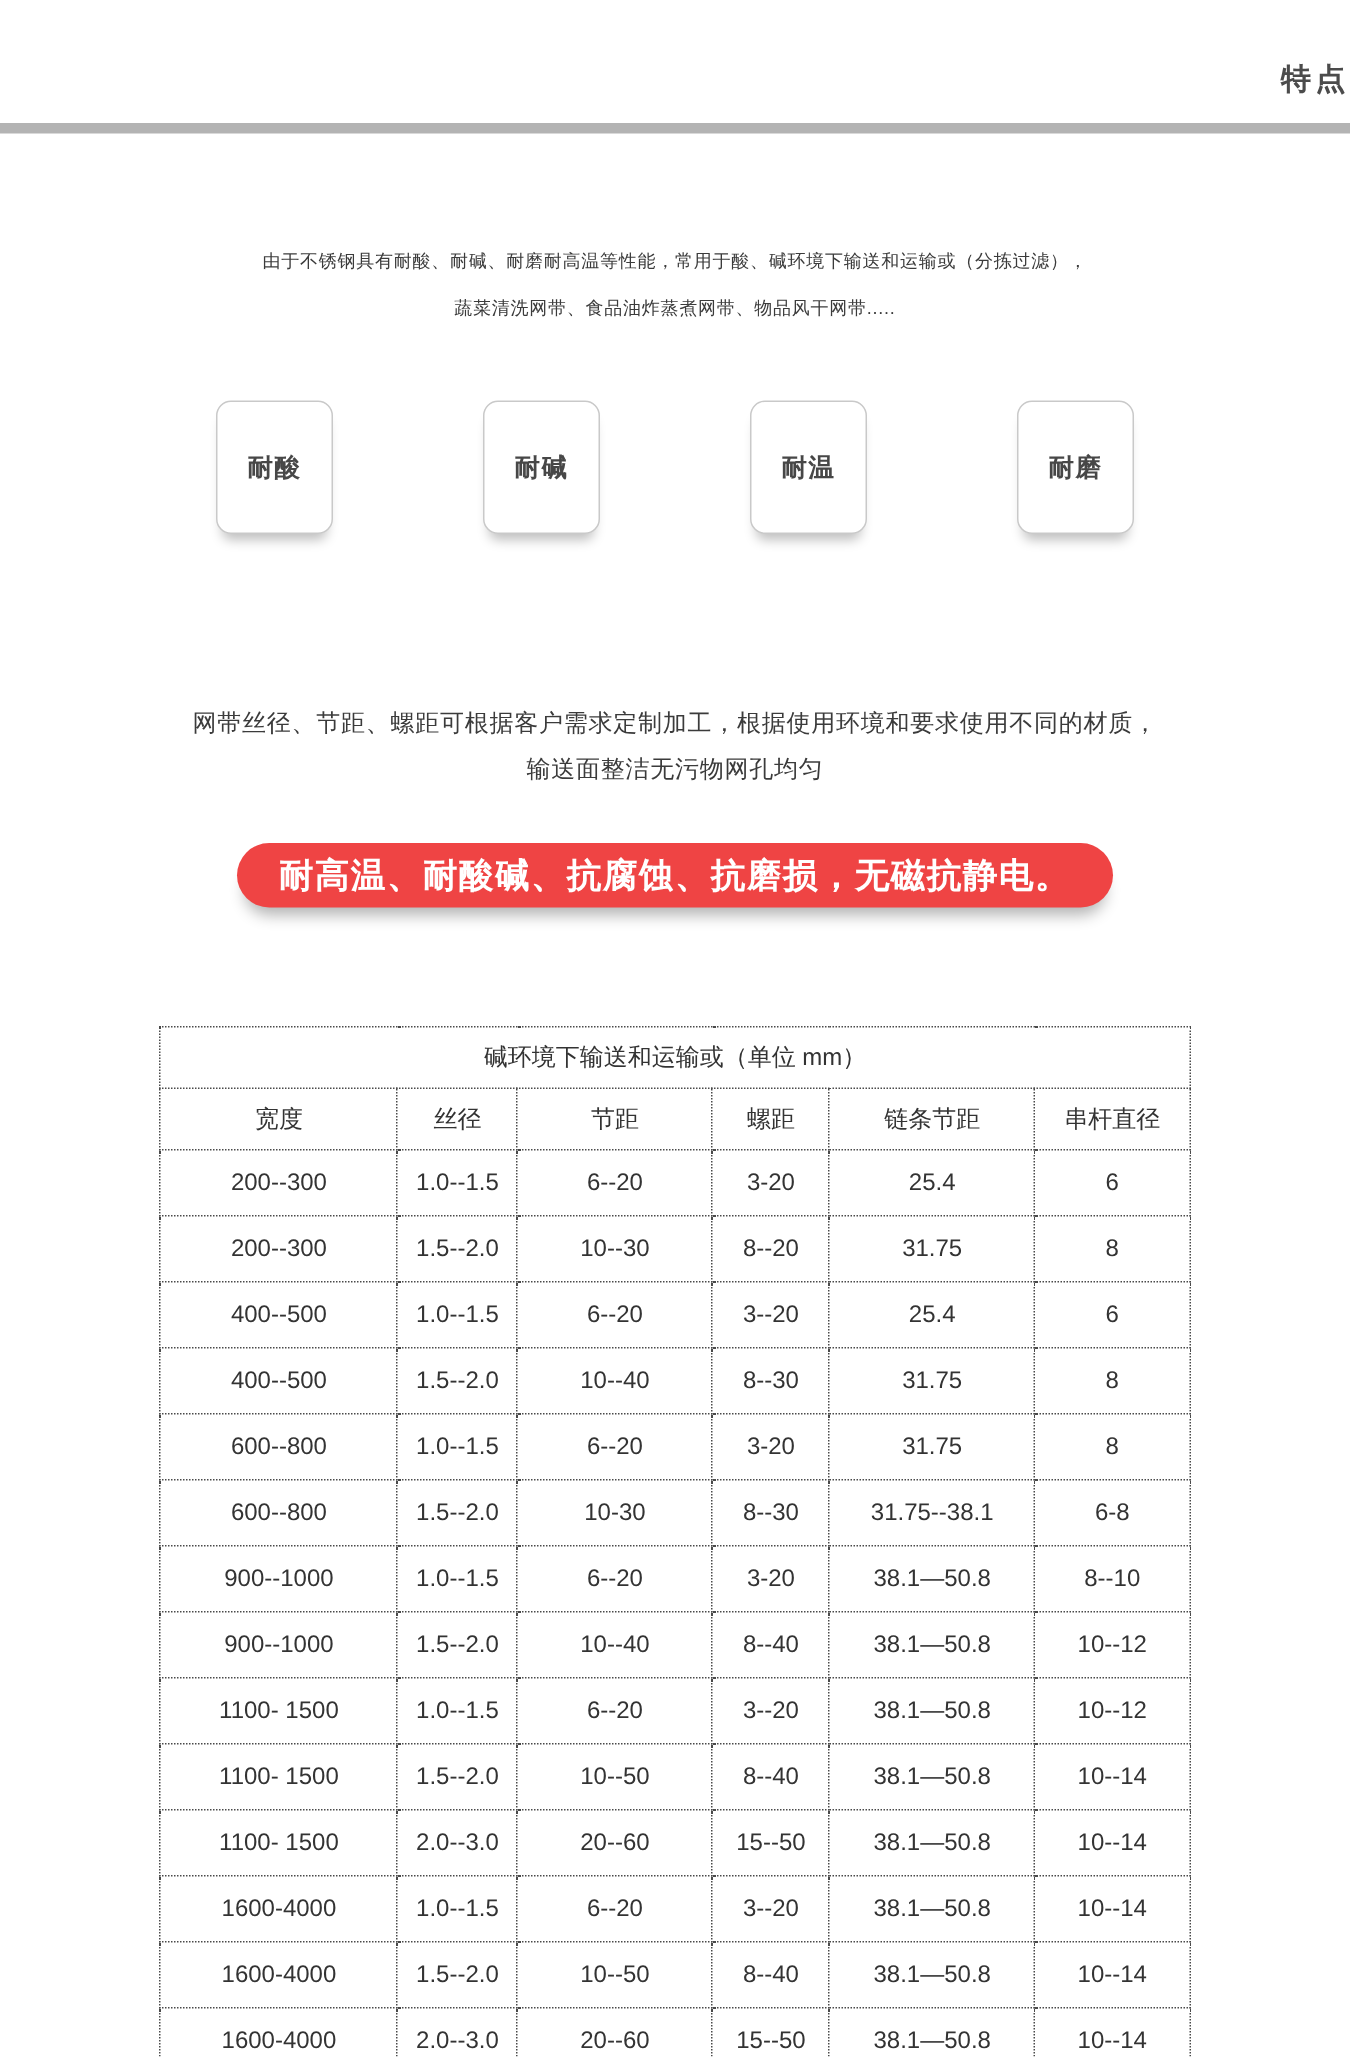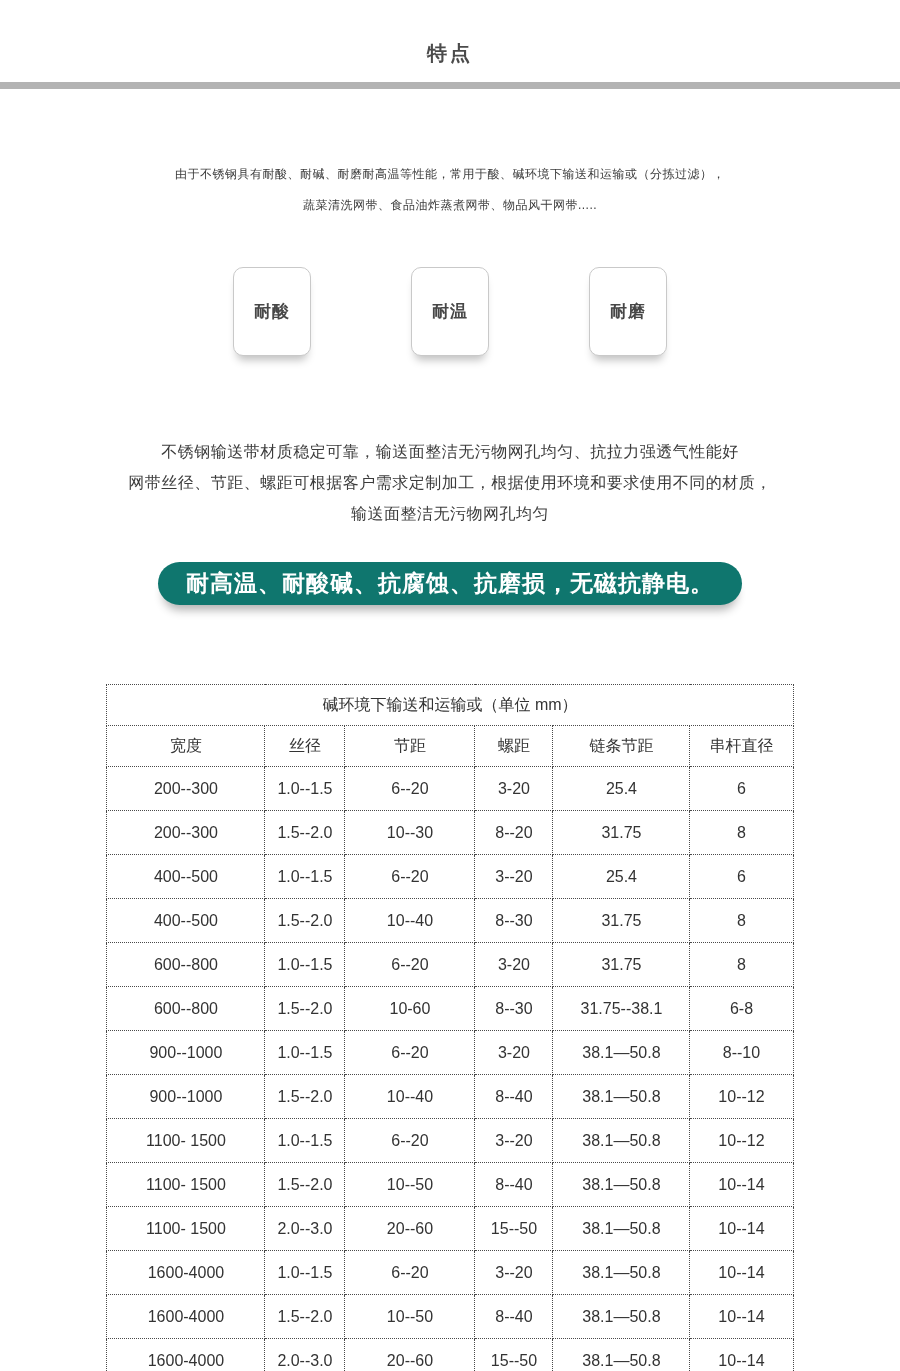--- a/index.html
+++ b/index.html
@@ -4,21 +4,21 @@
 <style>
   html,body{margin:0;padding:0;background:#ffffff;}
   body{
     width:900px;height:1371px;overflow:hidden;position:relative;
     font-family:"Liberation Sans","DejaVu Sans",sans-serif;
     -webkit-font-smoothing:antialiased;
   }
   
   .section-header{padding-top:42px;}
   .section-title{
-    margin:0;text-align:center;font-size:20px;font-weight:bold;
+    margin:0;text-align:right;font-size:20px;font-weight:bold;
     color:#4b4b4b;letter-spacing:3px;line-height:22px;
   }
   .divider{margin-top:18px;height:7px;width:100%;background:#b3b3b3;}
   
   .intro{
     margin:70px 0 0 0;text-align:center;font-size:12px;line-height:31px;
     color:#3b3b3b;letter-spacing:0.5px;
   }
   
   .badges{
@@ -66,32 +66,33 @@
     <div class="divider" style="background: rgb(179, 179, 179);"></div>
   </header>
 
   <p class="intro">
     <span>由于不锈钢具有耐酸、耐碱、耐磨耐高温等性能，常用于酸、碱环境下输送和运输或（分拣过滤），</span><br>
     <span>蔬菜清洗网带、食品油炸蒸煮网带、物品风干网带.....</span>
   </p>
 
   <div class="badges" id="badges">
       <div class="badge">耐酸</div>
+      <div class="badge">耐碱</div>
       <div class="badge">耐温</div>
       <div class="badge">耐磨</div>
     </div>
 
   <p class="desc">
-    <span>不锈钢输送带材质稳定可靠，输送面整洁无污物网孔均匀、抗拉力强透气性能好</span><br>
+    <br>
     <span>网带丝径、节距、螺距可根据客户需求定制加工，根据使用环境和要求使用不同的材质，</span><br>
     <span>输送面整洁无污物网孔均匀</span>
   </p>
 
   <div class="banner-row">
-    <div class="banner" style="background: #0f766e;">耐高温、耐酸碱、抗腐蚀、抗磨损，无磁抗静电。</div>
+    <div class="banner" style="background: #ef4444;">耐高温、耐酸碱、抗腐蚀、抗磨损，无磁抗静电。</div>
   </div>
 
   <table class="spec">
     <colgroup id="spec-cols">
         <col style="width: 158px;">
         <col style="width: 80px;">
         <col style="width: 130px;">
         <col style="width: 78px;">
         <col style="width: 137px;">
         <col style="width: 103px;">
@@ -146,21 +147,21 @@
           <td>600--800</td>
           <td>1.0--1.5</td>
           <td>6--20</td>
           <td>3-20</td>
           <td>31.75</td>
           <td>8</td>
         </tr>
         <tr>
           <td>600--800</td>
           <td>1.5--2.0</td>
-          <td>10-60</td>
+          <td>10-30</td>
           <td>8--30</td>
           <td>31.75--38.1</td>
           <td>6-8</td>
         </tr>
         <tr>
           <td>900--1000</td>
           <td>1.0--1.5</td>
           <td>6--20</td>
           <td>3-20</td>
           <td>38.1—50.8</td>

